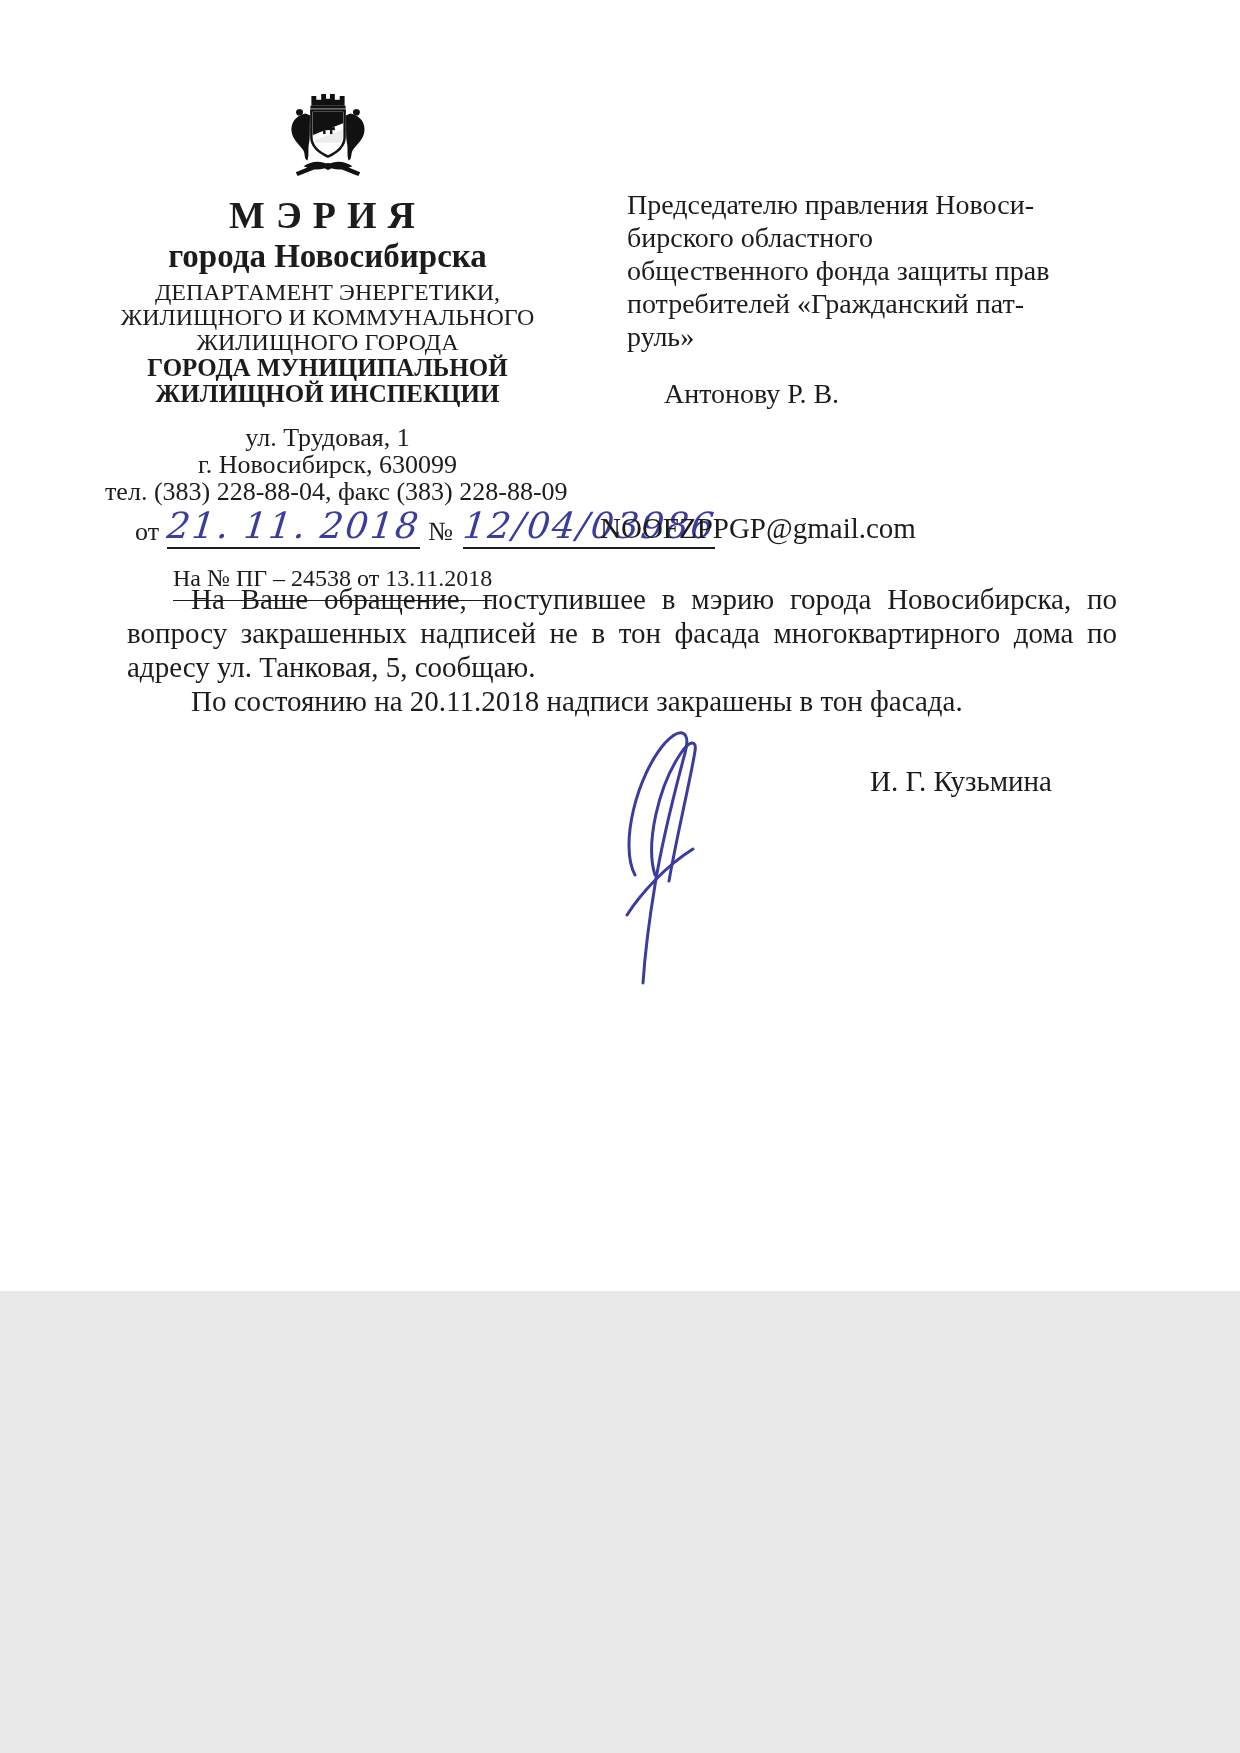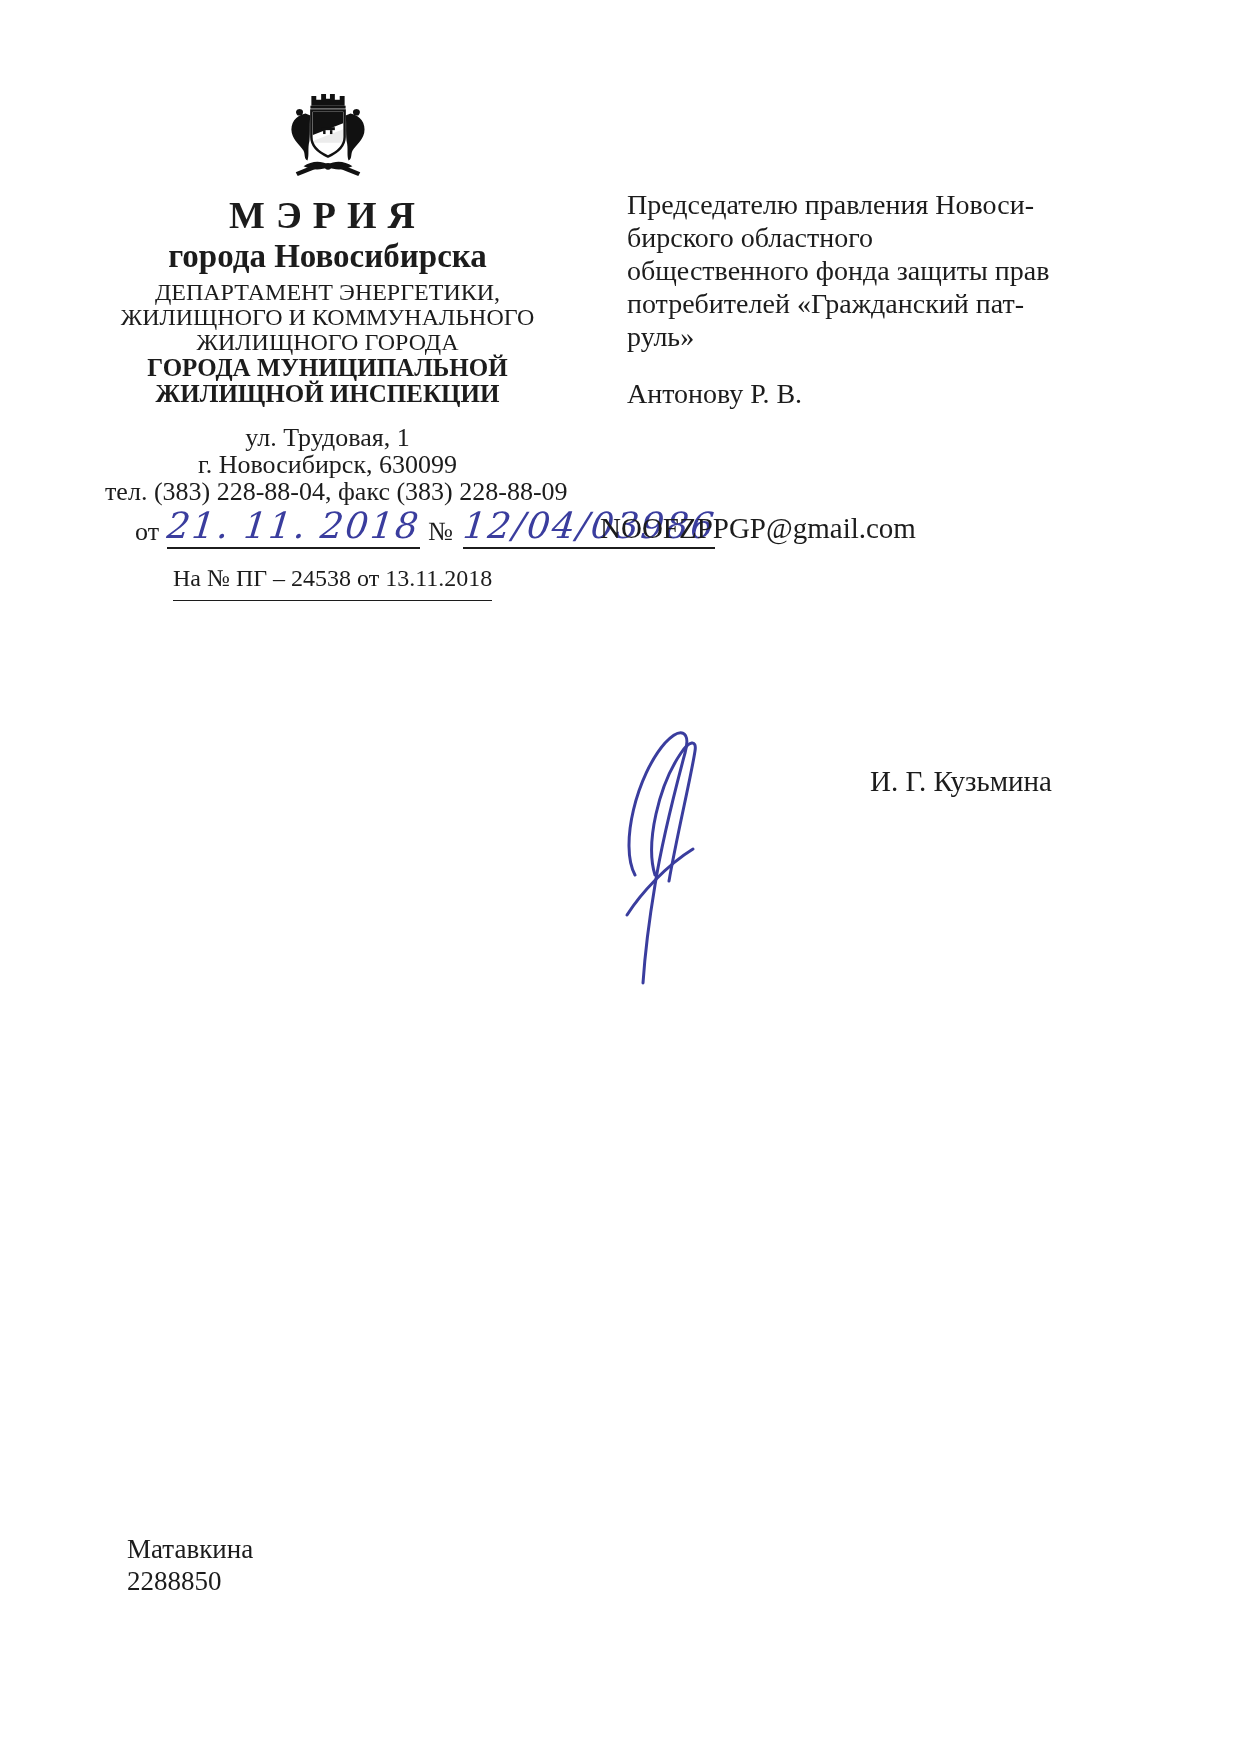--- a/index.html
+++ b/index.html
@@ -1,18 +1,18 @@
 <!DOCTYPE html>
 <html lang="ru"><head>
 <meta charset="utf-8">
 <style>
   html,body{margin:0;padding:0;background:#e8e8e8;}
   .page{
     position:relative;
-    width:1240px;height:1753px;
+    width:1240px;height:1291px;
     margin:0 auto;
     background:#ffffff;
     font-family:"Liberation Serif","DejaVu Serif",serif;
     color:#1c1c1c;
     overflow:hidden;
   }
   
   .left-col{
     position:absolute;left:105px;top:90px;width:445px;
     text-align:center;
@@ -49,21 +49,21 @@
   .reply-line{
     margin-top:16px;text-align:left;padding-left:68px;
     font-size:24px;
   }
   .reply-line span{border-bottom:1.5px solid #1c1c1c;padding-bottom:9px;}
   
   .right-col{
     position:absolute;left:627px;top:188px;width:470px;
     font-size:28px;line-height:33px;text-align:left;
   }
-  .addressee-name{position:absolute;left:627px;top:378px;font-size:28px;text-align:center;}
+  .addressee-name{position:absolute;left:664px;top:378px;font-size:28px;text-align:center;}
   .addressee-email{position:absolute;left:600px;top:512px;font-size:29px;}
   
   .body-text{
     position:absolute;left:127px;top:582px;width:990px;
     font-size:29px;line-height:34px;text-align:justify;
   }
   .body-text p{margin:0;text-indent:64px;}
   .body-text p + p{margin-top:0;}
   
   .sig-label{position:absolute;left:127px;top:765px;font-size:29px;}
@@ -138,20 +138,24 @@
     <div>Председателю правления Новоси-</div>
     <div>бирского  областного</div>
     <div>общественного фонда защиты прав</div>
     <div>потребителей «Гражданский пат-</div>
     <div>руль»</div>
   </div>
 
   <div class="addressee-name">Антонову Р. В.</div>
   <div class="addressee-email">NOOFZPPGP@gmail.com</div>
 
+  <div class="body-text">
+    <p>На Ваше обращение, поступившее в мэрию города Новосибирска, по вопросу закрашенных надписей не в тон фасада многоквартирного дома по адресу ул. Танковая, 5, сообщаю.</p>
+    <p>По состоянию на 20.11.2018 надписи закрашены в тон фасада.</p>
+  </div>
 
 
   <svg class="sig-scribble" viewBox="0 0 140 270" aria-hidden="true">
     <g fill="none" stroke="#3a3d9e" stroke-width="3" stroke-linecap="round">
       <path d="M38 150 C22 120 40 50 68 18 C84 1 94 6 88 28 C80 58 66 110 58 160 C52 196 48 228 46 258"></path>
       <path d="M58 150 C48 118 62 60 84 28 C92 16 100 14 98 26 C94 52 80 110 72 156"></path>
       <path d="M30 190 C44 168 70 140 96 124"></path>
     </g>
   </svg>
 

